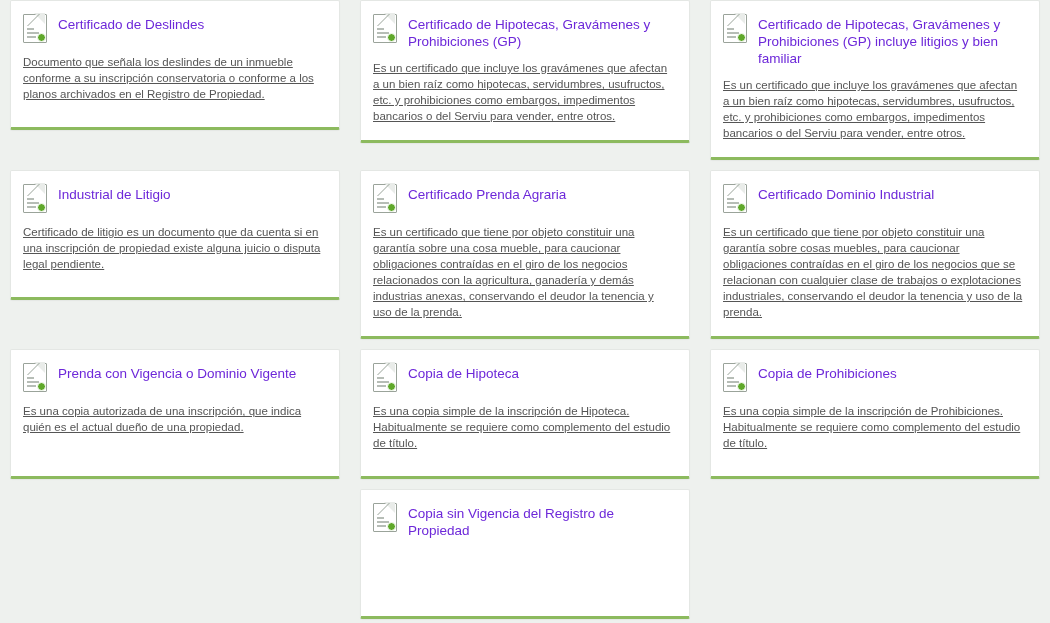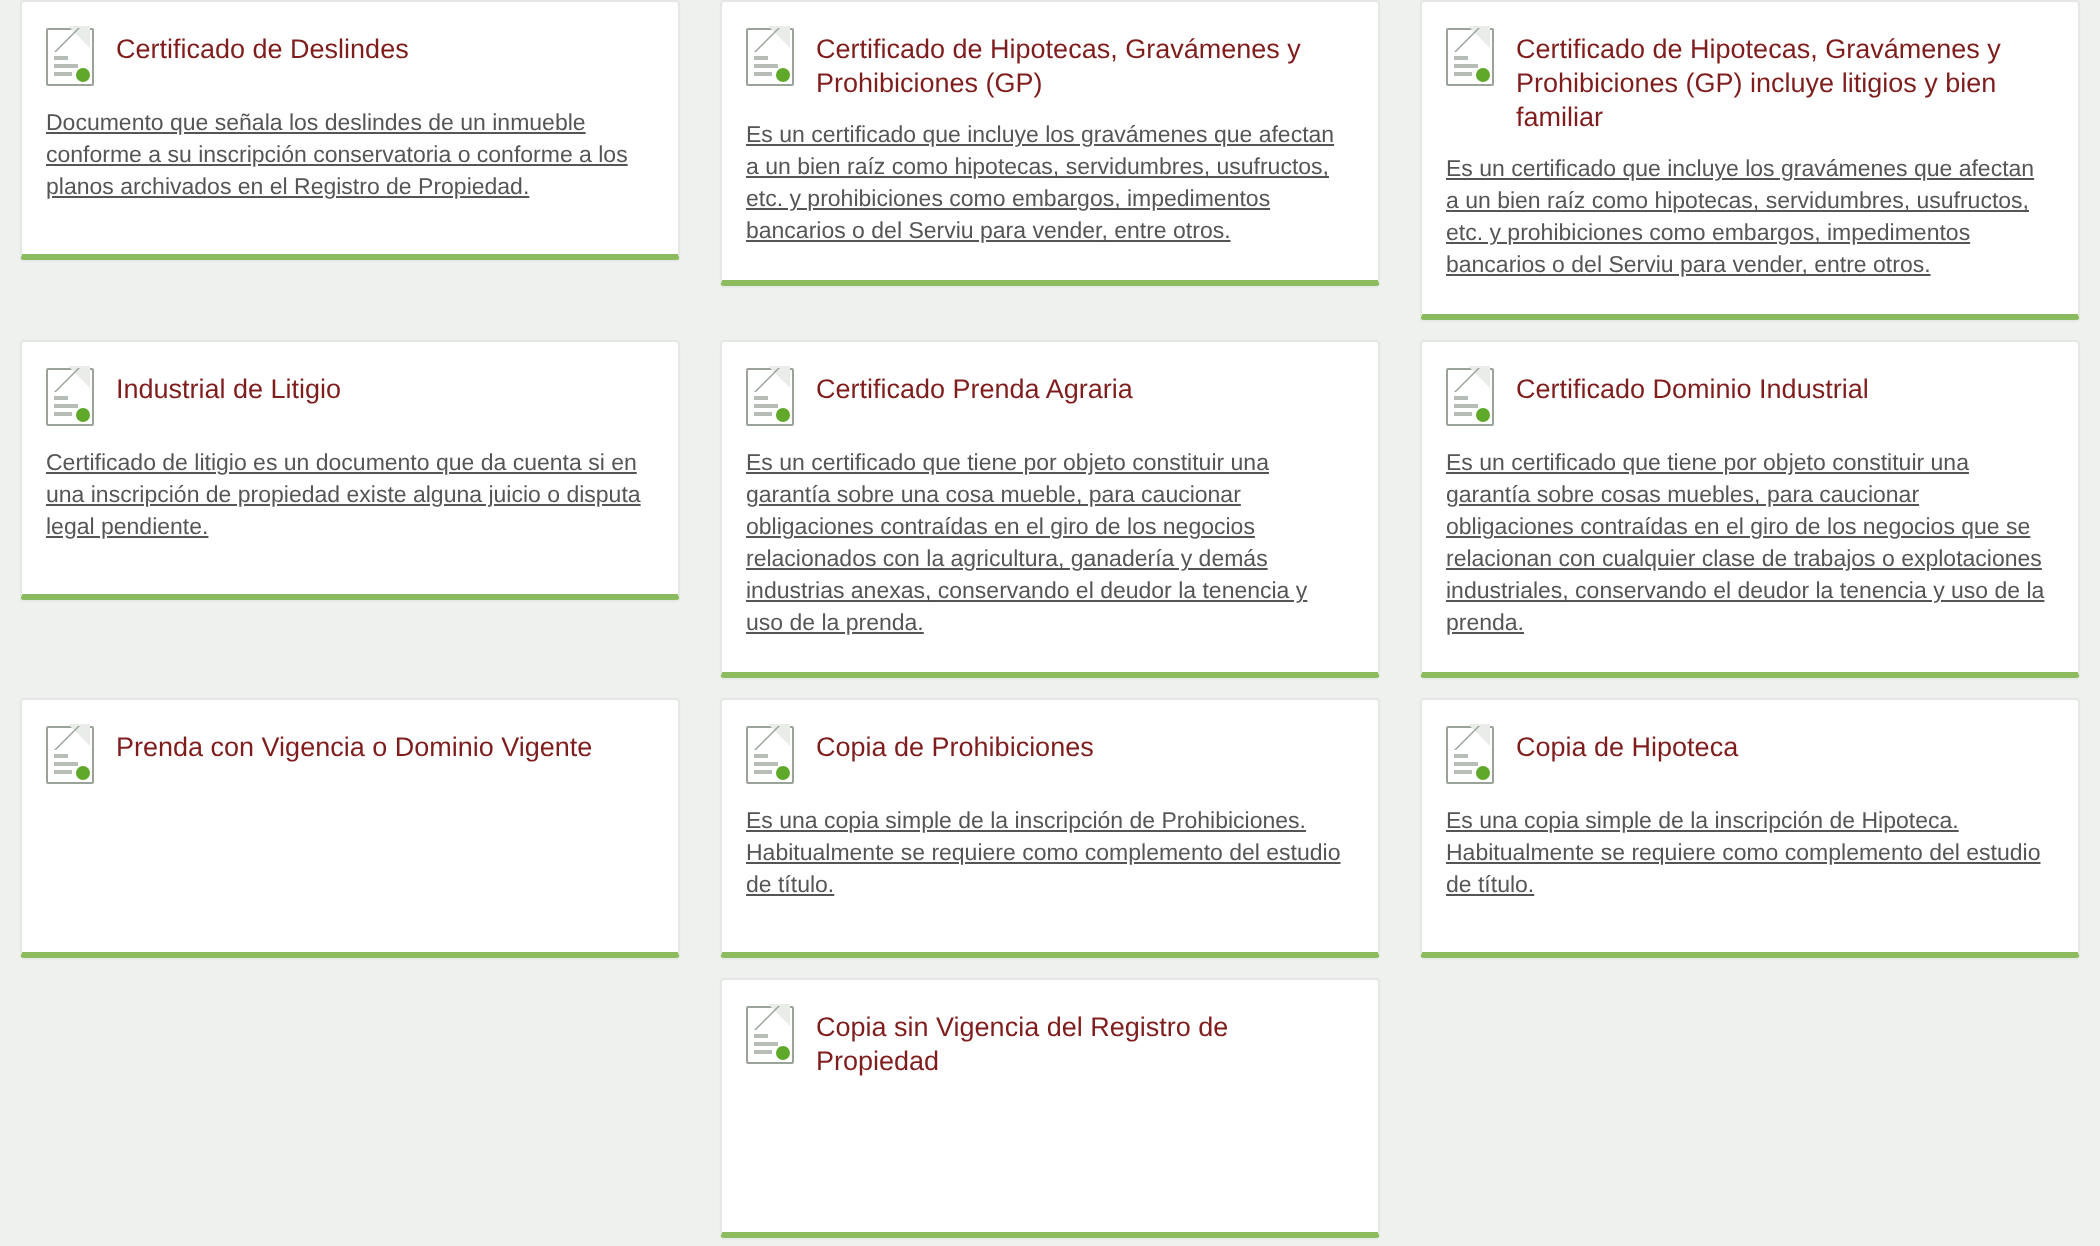--- a/index.html
+++ b/index.html
@@ -92,21 +92,21 @@
     top: 19px;
     width: 7px;
     height: 7px;
     background: #5fa82a;
     border-radius: 50%;
     border: 1.5px solid #ffffff;
   }
   .card-title {
     font-size: 13.5px;
     line-height: 17px;
-    color: #7f1d1d;
+    color: #6d28d9;
     padding-top: 3px;
     font-weight: normal;
     margin: 0;
   }
   .card-desc {
     margin: 10px 0 0 0;
     font-size: 11.5px;
     line-height: 16px;
     color: #555555;
     text-decoration: underline;
@@ -235,56 +235,57 @@
           <span class="page"></span>
             <span class="fold"></span>
             <span class="fold-line"></span>
           <span class="line1"></span>
             <span class="line2"></span>
             <span class="line3"></span>
             <span class="dot"></span>
         </span>
         <h3 class="card-title">Prenda con Vigencia o Dominio Vigente</h3>
       </div>
+      <p class="card-desc">Es una copia autorizada de una inscripción, que indica quién es el actual dueño de una propiedad.</p>
+    </div>
+  </div>
+
+  <div class="cell">
+    <div class="card">
+      <div class="card-head">
+        <span class="doc-icon">
+          <span class="page"></span>
+            <span class="fold"></span>
+            <span class="fold-line"></span>
+          <span class="line1"></span>
+            <span class="line2"></span>
+            <span class="line3"></span>
+            <span class="dot"></span>
+        </span>
+        <h3 class="card-title">Copia de Hipoteca</h3>
+      </div>
+      <p class="card-desc">Es una copia simple de la inscripción de Hipoteca. Habitualmente se requiere como complemento del estudio de título.</p>
     </div>
   </div>
 
   <div class="cell">
     <div class="card">
       <div class="card-head">
         <span class="doc-icon">
           <span class="page"></span>
             <span class="fold"></span>
             <span class="fold-line"></span>
           <span class="line1"></span>
             <span class="line2"></span>
             <span class="line3"></span>
             <span class="dot"></span>
         </span>
         <h3 class="card-title">Copia de Prohibiciones</h3>
       </div>
       <p class="card-desc">Es una copia simple de la inscripción de Prohibiciones. Habitualmente se requiere como complemento del estudio de título.</p>
-    </div>
-  </div>
-
-  <div class="cell">
-    <div class="card">
-      <div class="card-head">
-        <span class="doc-icon">
-          <span class="page"></span>
-            <span class="fold"></span>
-            <span class="fold-line"></span>
-          <span class="line1"></span>
-            <span class="line2"></span>
-            <span class="line3"></span>
-            <span class="dot"></span>
-        </span>
-        <h3 class="card-title">Copia de Hipoteca</h3>
-      </div>
-      <p class="card-desc">Es una copia simple de la inscripción de Hipoteca. Habitualmente se requiere como complemento del estudio de título.</p>
     </div>
   </div>
 
   <div class="cell empty">
     <div class="card"></div>
   </div>
 
   <div class="cell">
     <div class="card">
       <div class="card-head">

